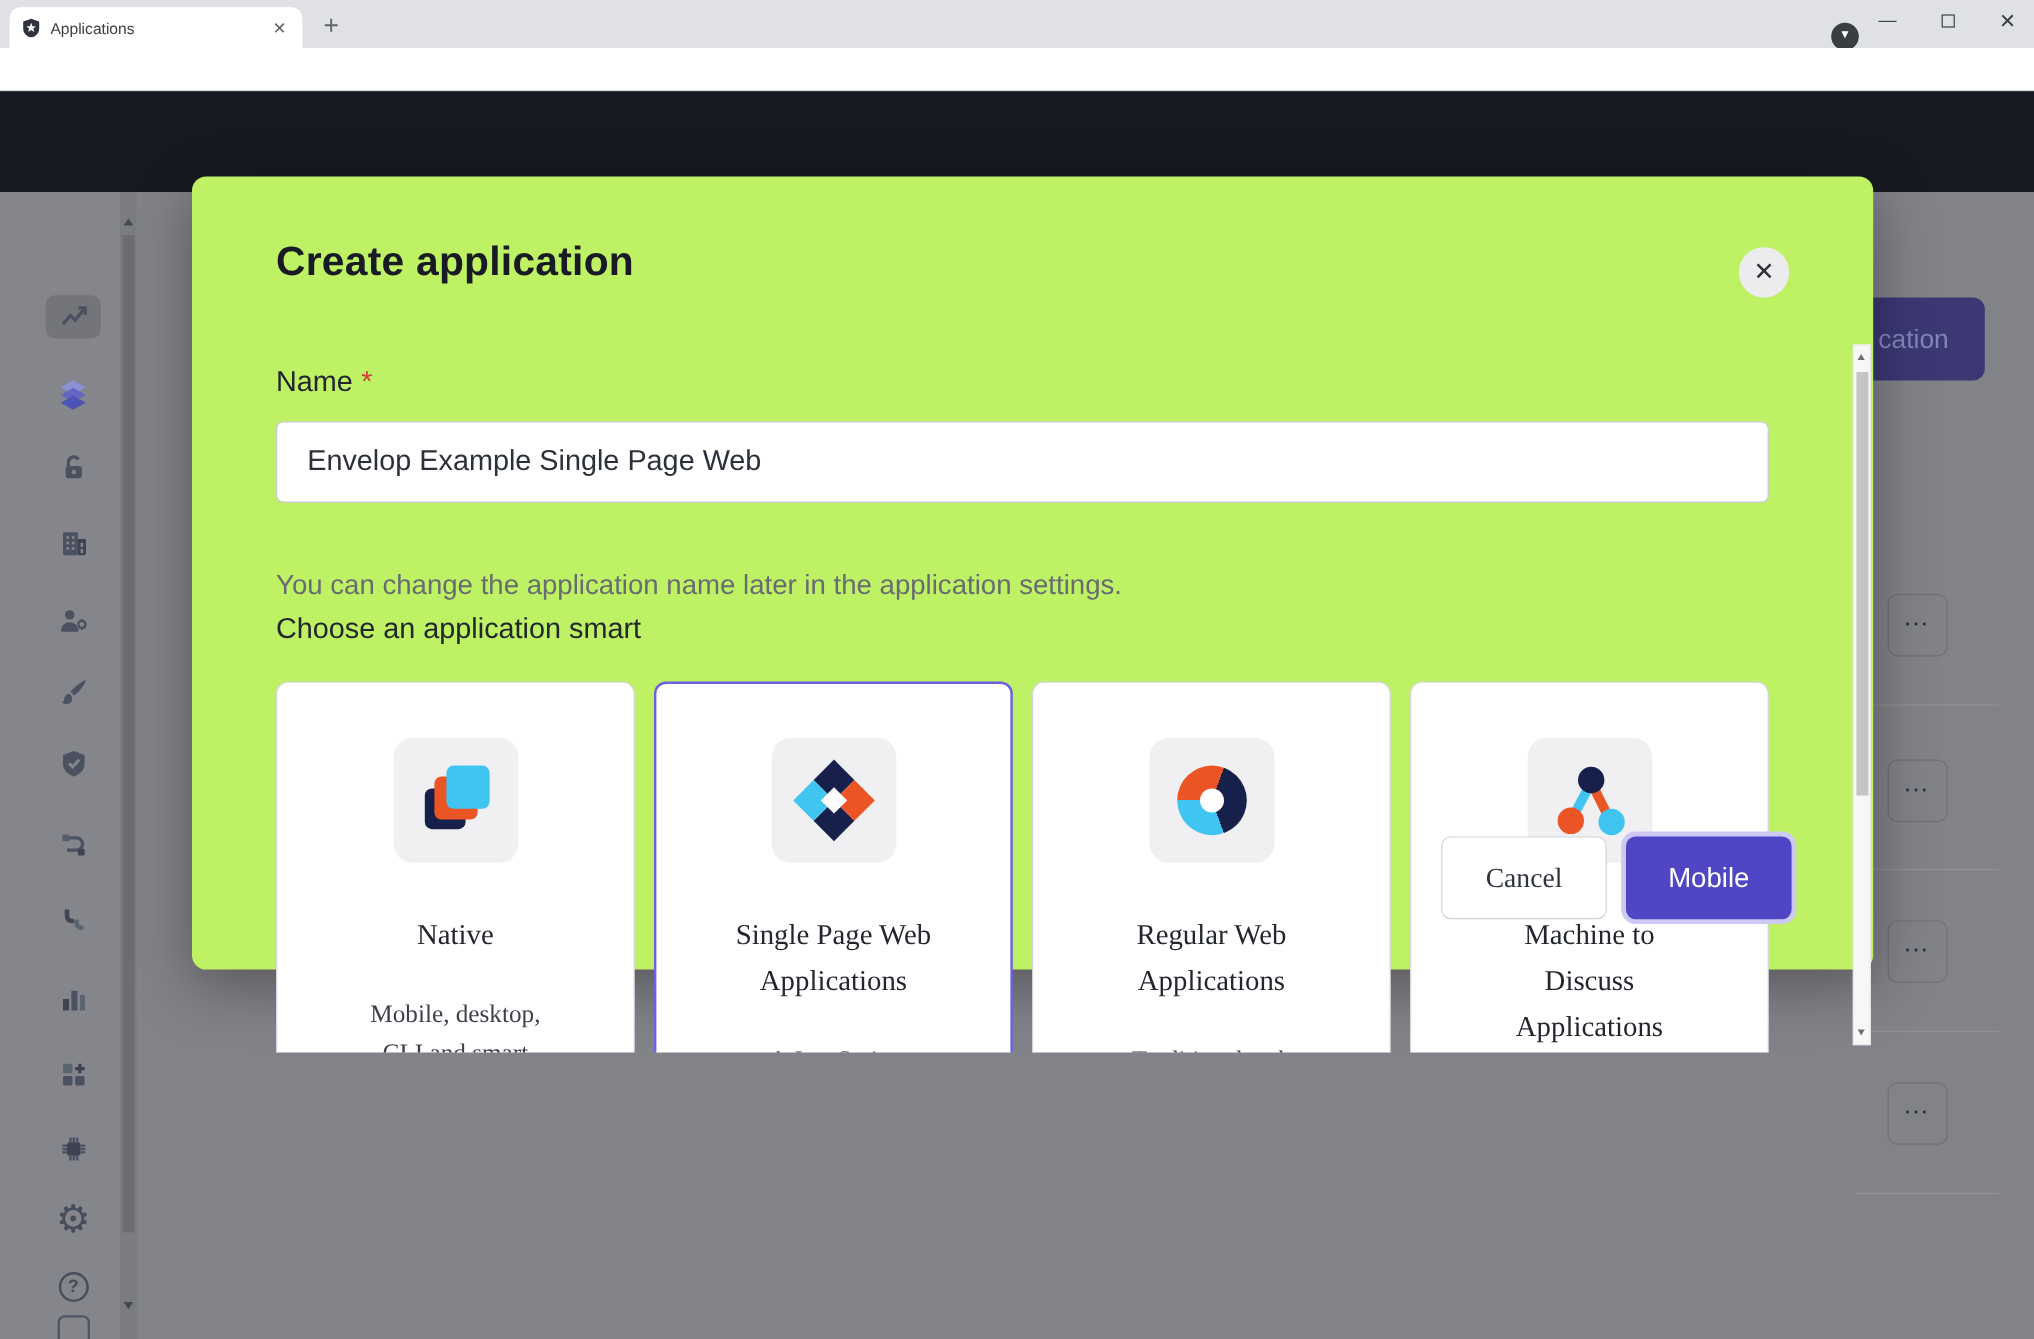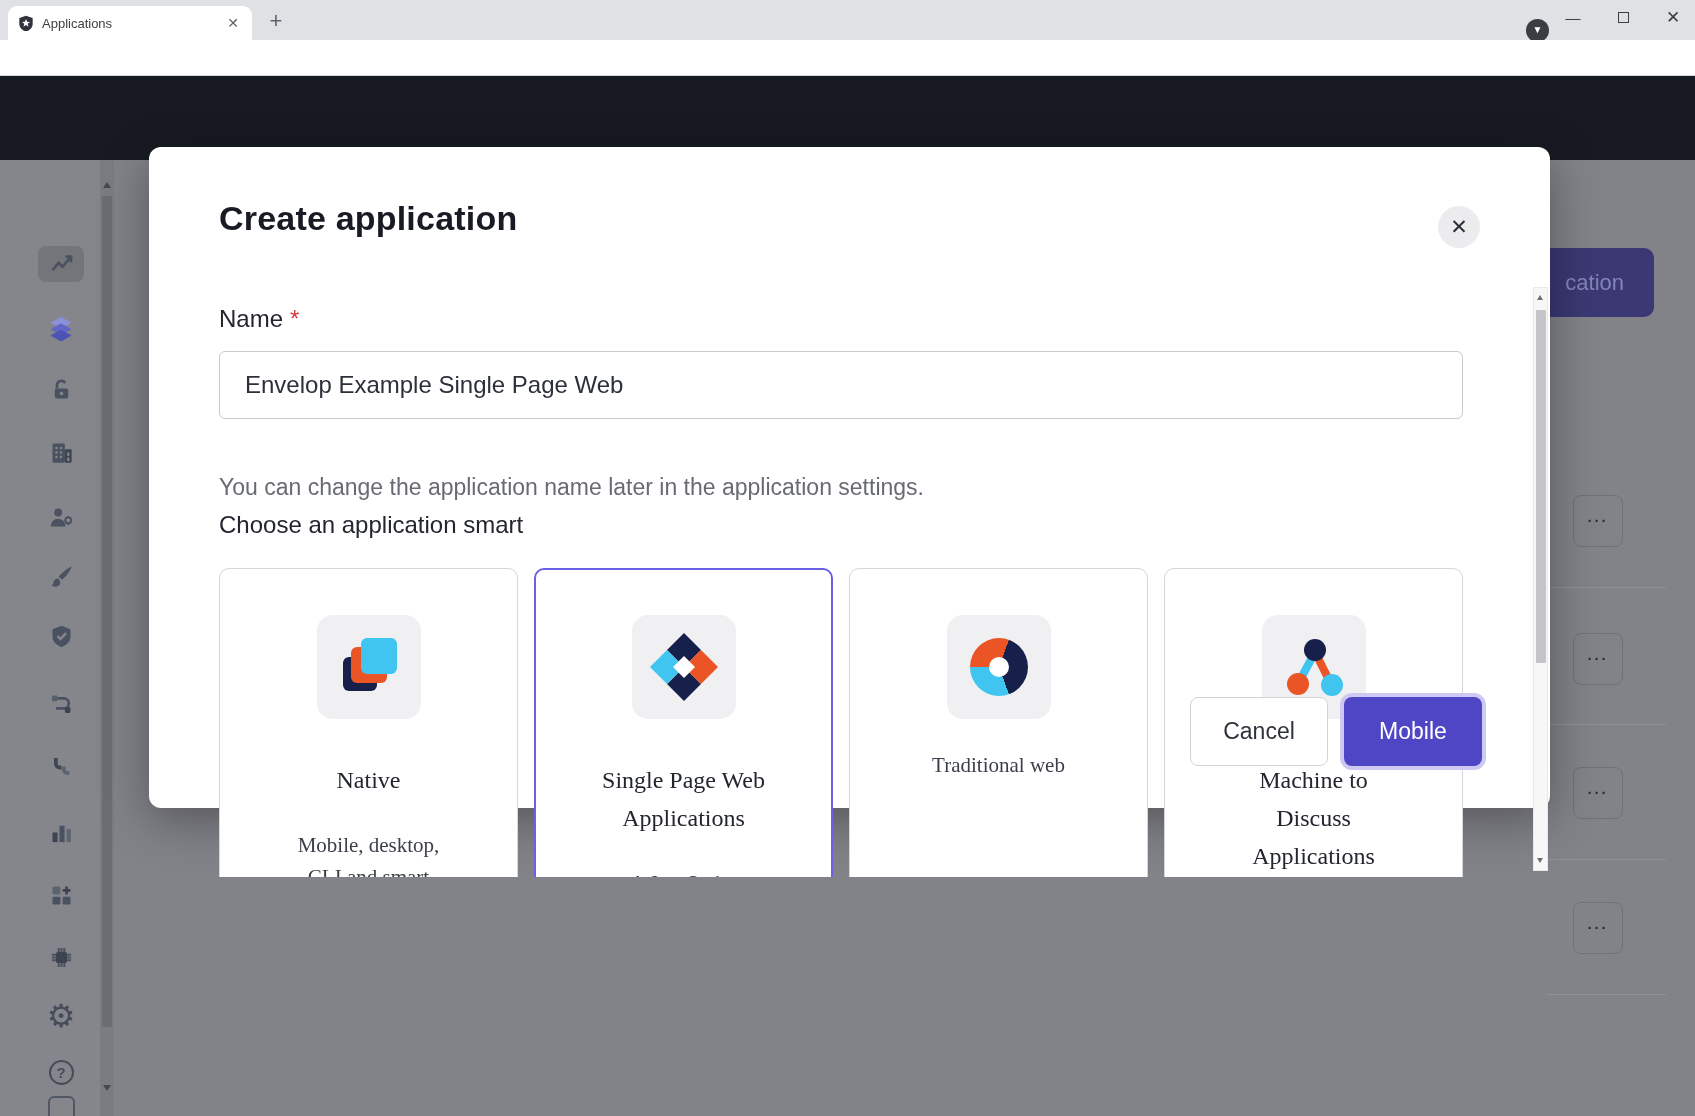--- a/index.html
+++ b/index.html
@@ -78,40 +78,40 @@
   #side-arrow-up { top:22px; border-bottom:6px solid #45494f; }
   #side-arrow-dn { top:925px; border-top:6px solid #45494f; }
 
   
   #main-bg { left:114px; top:160px; width:1581px; height:956px; background:#828389; }
   #bg-create-btn { position:absolute; left:1308px; top:88px; width:232px; height:69px; background:#3b3874; border-radius:10px; color:#8385b8; font-size:22px; display:flex; align-items:center; justify-content:flex-end; padding-right:30px; }
   .bg-divider { position:absolute; left:1432px; width:120px; height:1px; background:#909196; }
   .bg-menu-btn { position:absolute; left:1459px; width:50px; height:52px; border:1px solid #6f7177; border-radius:8px; color:#2a2d36; font-size:15px; font-weight:bold; letter-spacing:2px; text-align:center; line-height:50px; }
 
   
-  #modal { left:149px; top:147px; width:1401px; height:661px; background:#ffffff; border-radius:12px; box-shadow:0 12px 48px rgba(0,0,0,.35); }
+  #modal { left:160px; top:147px; width:1401px; height:661px; background:#bef264; border-radius:12px; box-shadow:0 12px 48px rgba(0,0,0,.35); }
   #modal-body { position:absolute; left:0; top:0; width:1401px; height:730px; overflow:hidden; border-radius:12px 12px 0 0; }
   #modal-title { position:absolute; left:70px; top:52px; font-size:34px; font-weight:700; color:#181b24; letter-spacing:.2px; }
   #modal-close { position:absolute; left:1289px; top:59px; width:42px; height:42px; border-radius:50%; background:#ececef; color:#2b2f38; font-size:21px; text-align:center; line-height:42px; cursor:pointer; }
   #name-label { position:absolute; left:70px; top:158px; font-size:24px; color:#23262e; }
   #name-label .req { color:#d13b3b; margin-left:7px; }
   #name-input { position:absolute; left:70px; top:204px; width:1244px; height:68px; border:1px solid #c9cad1; border-radius:6px; font-size:24px; color:#2c303b; padding:0 25px; font-family:"Liberation Sans",sans-serif; background:#fff; }
   #name-help { position:absolute; left:70px; top:292px; font-size:23px; color:#686b72;margin-top:35px; }
   #type-label { position:absolute; left:70px; top:364px; font-size:24px; color:#23262e; }
   #cards { position:absolute; left:70px; top:421px; display:flex; gap:16px;font-family:Liberation Serif, serif; }
   .type-card { width:299px; height:540px; background:#fff; border:1px solid #d5d6db; border-radius:10px; cursor:pointer; }
   .type-card.selected { border:2px solid #6c61e6; }
   .tile { width:104px; height:104px; border-radius:16px; background:#f0f0f2; margin:46px auto 0; display:flex; align-items:center; justify-content:center; }
   .type-card.selected .tile { margin-top:45px; }
   .card-title { margin:42px auto 0; max-width:185px; font-size:24px; line-height:38px; color:#23262e; text-align:center; }
   .card-desc { margin:30px auto 0; max-width:172px; font-size:21px; line-height:32px; color:#3b3f49; text-align:center; }
   .donut { width:58px; height:58px; border-radius:50%; background:conic-gradient(from 20deg, #16204a 0deg 140deg, #3fc5f0 140deg 250deg, #eb5424 250deg 360deg); position:relative; }
   .donut-hole { position:absolute; left:19px; top:19px; width:20px; height:20px; border-radius:50%; background:#fff; }
   #modal-footer { position:absolute; left:0; bottom:0; width:1401px; height:169px; }
-  #cancel-btn { position:absolute; left:1041px; top:58px; width:138px; height:69px; background:#fff; border:1px solid #d2d3d9; border-radius:8px; font-size:23px; color:#2e323b; font-family:Liberation Sans, sans-serif; cursor:pointer; }
+  #cancel-btn { position:absolute; left:1041px; top:58px; width:138px; height:69px; background:#fff; border:1px solid #d2d3d9; border-radius:8px; font-size:23px; color:#2e323b; font-family:Liberation Serif, serif; cursor:pointer; }
   #create-btn { position:absolute; left:1195px; top:58px; width:138px; height:69px; background:#4e46c4; border:none; border-radius:8px; font-size:23px; color:#fff; font-family:"Liberation Sans",sans-serif; cursor:pointer; box-shadow:0 0 0 4px #cdc9f2; }
   
   #m-scroll { position:absolute; left:1384px; top:140px; width:15px; height:584px; background:#f7f7f8; border:1px solid #e9e9eb; }
   #m-thumb { position:absolute; left:1.5px; top:22px; width:10px; height:353px; background:#c5c5c8; border-radius:1px; }
   .m-arrow { position:absolute; left:3px; width:0; height:0; border-left:3.8px solid transparent; border-right:3.8px solid transparent; }
   #m-arrow-up { top:7px; border-bottom:5.5px solid #707070; }
   #m-arrow-dn { bottom:7px; border-top:5.5px solid #707070; }
 </style>
 </head>
 <body>
@@ -379,20 +379,21 @@
             </div>
             <div class="card-title">Single Page Web Applications</div>
             <div class="card-desc">A JavaScript</div>
           </div>
           <div class="type-card">
             <div class="tile">
               <div class="donut">
                 <div class="donut-hole"></div>
               </div>
             </div>
+            <div class="card-title">Regular Web Applications</div>
             <div class="card-desc">Traditional web</div>
           </div>
           <div class="type-card">
             <div class="tile">
               <svg width="70" height="70" viewBox="0 0 70 70">
                 <path d="M36 20 L20 50" stroke="#3fc5f0" stroke-width="8"></path>
                 <path d="M36 20 L52 52" stroke="#eb5424" stroke-width="8"></path>
                 <circle cx="36" cy="18" r="11" fill="#16204a"></circle>
                 <circle cx="19" cy="52" r="11" fill="#eb5424"></circle>
                 <circle cx="53" cy="53" r="11" fill="#3fc5f0"></circle>

